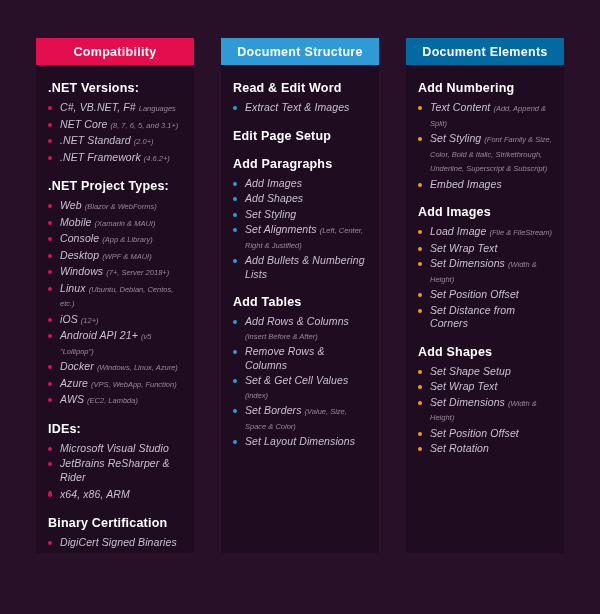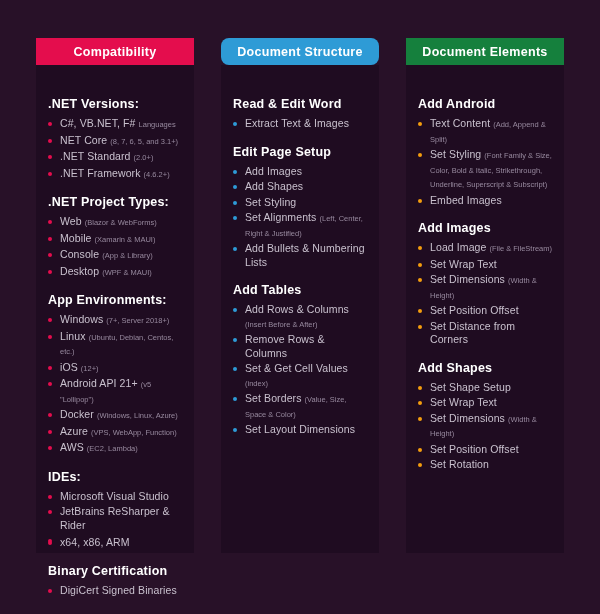--- a/index.html
+++ b/index.html
@@ -13,31 +13,31 @@
     display:flex;gap:27px;
   }
   .column{flex:1;min-width:0;display:flex;flex-direction:column;}
   .col-header{
     height:27px;display:flex;align-items:center;justify-content:center;
     color:#ffffff;font-weight:bold;font-size:12.5px;letter-spacing:.3px;
   }
   .panel{
     background:var(--panel,#1f0c21);
     height:488px;box-sizing:border-box;
-    padding:22px 10px 0 12px;
+    padding:6px 10px 0 12px;
   }
   .panel h3{
     color:#ffffff;font-size:12.5px;line-height:16px;font-weight:bold;
     margin:12px 0 4px;letter-spacing:.2px;
   }
   .panel h3:first-child{margin-top:9px;}
   .panel ul{list-style:none;margin:0;padding:0;}
   .panel li{
     position:relative;padding:1px 0 1px 12px;
-    font-size:10.5px;line-height:13.5px;color:#c9c1ce;letter-spacing:.1px;
+    font-size:10.5px;line-height:13.5px;color:#c9c1ce;letter-spacing:.1px;font-style:italic;
   }
   .dot{
     position:absolute;left:0;top:6px;width:4px;height:4px;border-radius:50%;
     background:var(--accent,#fff);display:block;
   }
   .note{font-size:7.5px;color:#97899e;letter-spacing:0;}
 </style>
 </head>
 <body style="background: rgb(40, 17, 40);">
 
@@ -55,21 +55,20 @@
             <li class="feature-item"><span class="dot"></span><span class="txt">.NET Standard</span> <span class="note">(2.0+)</span></li>
             <li class="feature-item"><span class="dot"></span><span class="txt">.NET Framework</span> <span class="note">(4.6.2+)</span></li>
           </ul>
           <h3 class="section-title">.NET Project Types:</h3>
           <ul class="feature-list">
             <li class="feature-item"><span class="dot"></span><span class="txt">Web</span> <span class="note">(Blazor &amp; WebForms)</span></li>
             <li class="feature-item"><span class="dot"></span><span class="txt">Mobile</span> <span class="note">(Xamarin &amp; MAUI)</span></li>
             <li class="feature-item"><span class="dot"></span><span class="txt">Console</span> <span class="note">(App &amp; Library)</span></li>
             <li class="feature-item"><span class="dot"></span><span class="txt">Desktop</span> <span class="note">(WPF &amp; MAUI)</span></li>
           </ul>
-          <h3 class="section-title">App Environments:</h3>
           <ul class="feature-list">
             <li class="feature-item"><span class="dot"></span><span class="txt">Windows</span> <span class="note">(7+, Server 2018+)</span></li>
             <li class="feature-item"><span class="dot"></span><span class="txt">Linux</span> <span class="note">(Ubuntu, Debian, Centos, etc.)</span></li>
             <li class="feature-item"><span class="dot"></span><span class="txt">iOS</span> <span class="note">(12+)</span></li>
             <li class="feature-item"><span class="dot"></span><span class="txt">Android API 21+</span> <span class="note">(v5 "Lollipop")</span></li>
             <li class="feature-item"><span class="dot"></span><span class="txt">Docker</span> <span class="note">(Windows, Linux, Azure)</span></li>
             <li class="feature-item"><span class="dot"></span><span class="txt">Azure</span> <span class="note">(VPS, WebApp, Function)</span></li>
             <li class="feature-item"><span class="dot"></span><span class="txt">AWS</span> <span class="note">(EC2, Lambda)</span></li>
           </ul>
           <h3 class="section-title">IDEs:</h3>
@@ -81,52 +80,53 @@
             <li class="feature-item"><span class="dot"></span></li>
             <li class="feature-item"><span class="dot"></span><span class="txt">x64, x86, ARM</span></li>
           </ul>
           <h3 class="section-title">Binary Certification</h3>
           <ul class="feature-list">
             <li class="feature-item"><span class="dot"></span><span class="txt">DigiCert Signed Binaries</span></li>
           </ul>
         </div>
       </section>
       <section class="column" style="--accent: #2e9bd6;">
-        <header class="col-header" style="background: rgb(46, 155, 214); border-radius: 8px;">
+        <header class="col-header" style="background: rgb(46, 155, 214);">
           <span class="col-title">Document Structure</span>
         </header>
         <div class="panel">
           <h3 class="section-title">Read &amp; Edit Word</h3>
           <ul class="feature-list">
             <li class="feature-item"><span class="dot"></span><span class="txt">Extract Text &amp; Images</span></li>
           </ul>
           <h3 class="section-title">Edit Page Setup</h3>
+          <h3 class="section-title">Add Paragraphs</h3>
           <ul class="feature-list">
             <li class="feature-item"><span class="dot"></span><span class="txt">Add Images</span></li>
             <li class="feature-item"><span class="dot"></span><span class="txt">Add Shapes</span></li>
             <li class="feature-item"><span class="dot"></span><span class="txt">Set Styling</span></li>
             <li class="feature-item"><span class="dot"></span><span class="txt">Set Alignments</span> <span class="note">(Left, Center, Right &amp; Justified)</span></li>
             <li class="feature-item"><span class="dot"></span><span class="txt">Add Bullets &amp; Numbering Lists</span></li>
           </ul>
           <h3 class="section-title">Add Tables</h3>
           <ul class="feature-list">
             <li class="feature-item"><span class="dot"></span><span class="txt">Add Rows &amp; Columns</span> <span class="note">(Insert Before &amp; After)</span></li>
             <li class="feature-item"><span class="dot"></span><span class="txt">Remove Rows &amp; Columns</span></li>
             <li class="feature-item"><span class="dot"></span><span class="txt">Set &amp; Get Cell Values</span> <span class="note">(index)</span></li>
             <li class="feature-item"><span class="dot"></span><span class="txt">Set Borders</span> <span class="note">(Value, Size, Space &amp; Color)</span></li>
             <li class="feature-item"><span class="dot"></span><span class="txt">Set Layout Dimensions</span></li>
           </ul>
         </div>
       </section>
       <section class="column" style="--accent: #f49e0d;">
-        <header class="col-header" style="background: #15803d;">
+        <header class="col-header" style="background: #0369a1;">
           <span class="col-title">Document Elements</span>
         </header>
         <div class="panel">
-          <h3 class="section-title">Add Android</h3>
+          <h3 class="section-title">Add Numbering</h3>
           <ul class="feature-list">
             <li class="feature-item"><span class="dot"></span><span class="txt">Text Content</span> <span class="note">(Add, Append &amp; Split)</span></li>
             <li class="feature-item"><span class="dot"></span><span class="txt">Set Styling</span> <span class="note">(Font Family &amp; Size, Color, Bold &amp; Italic, Strikethrough, Underline, Superscript &amp; Subscript)</span></li>
             <li class="feature-item"><span class="dot"></span><span class="txt">Embed Images</span></li>
           </ul>
           <h3 class="section-title">Add Images</h3>
           <ul class="feature-list">
             <li class="feature-item"><span class="dot"></span><span class="txt">Load Image</span> <span class="note">(File &amp; FileStream)</span></li>
             <li class="feature-item"><span class="dot"></span><span class="txt">Set Wrap Text</span></li>
             <li class="feature-item"><span class="dot"></span><span class="txt">Set Dimensions</span> <span class="note">(Width &amp; Height)</span></li>

